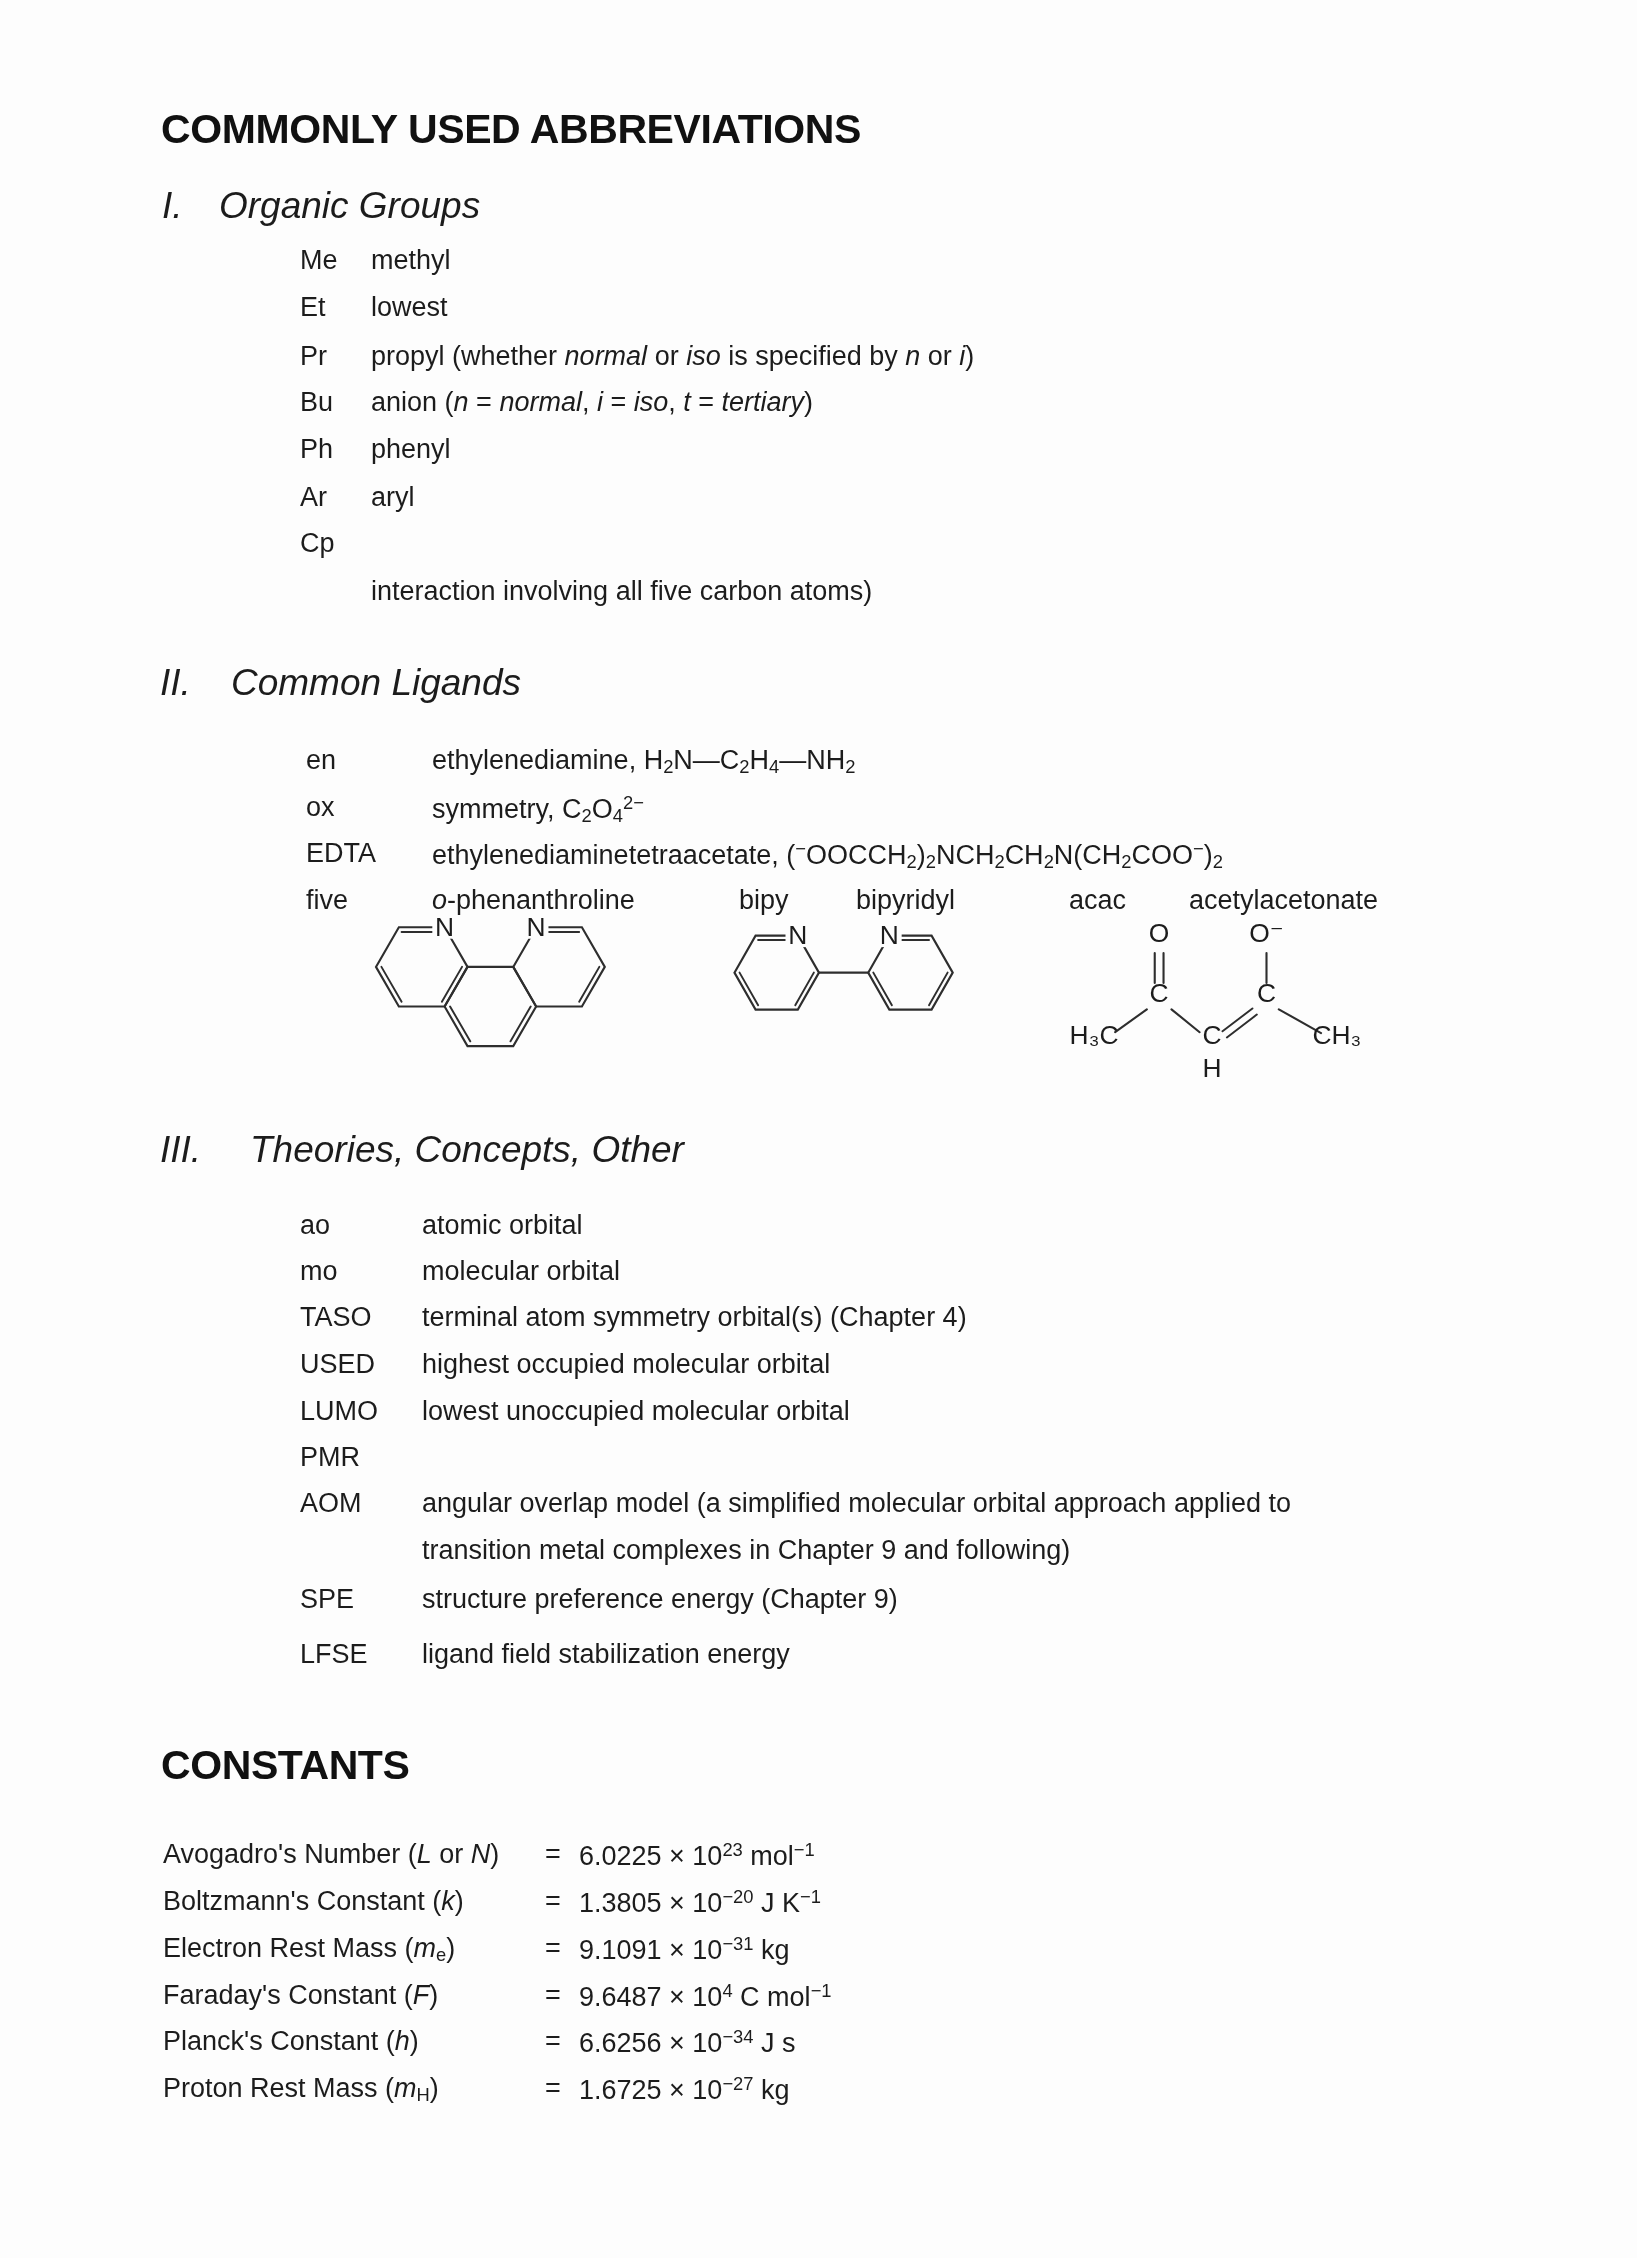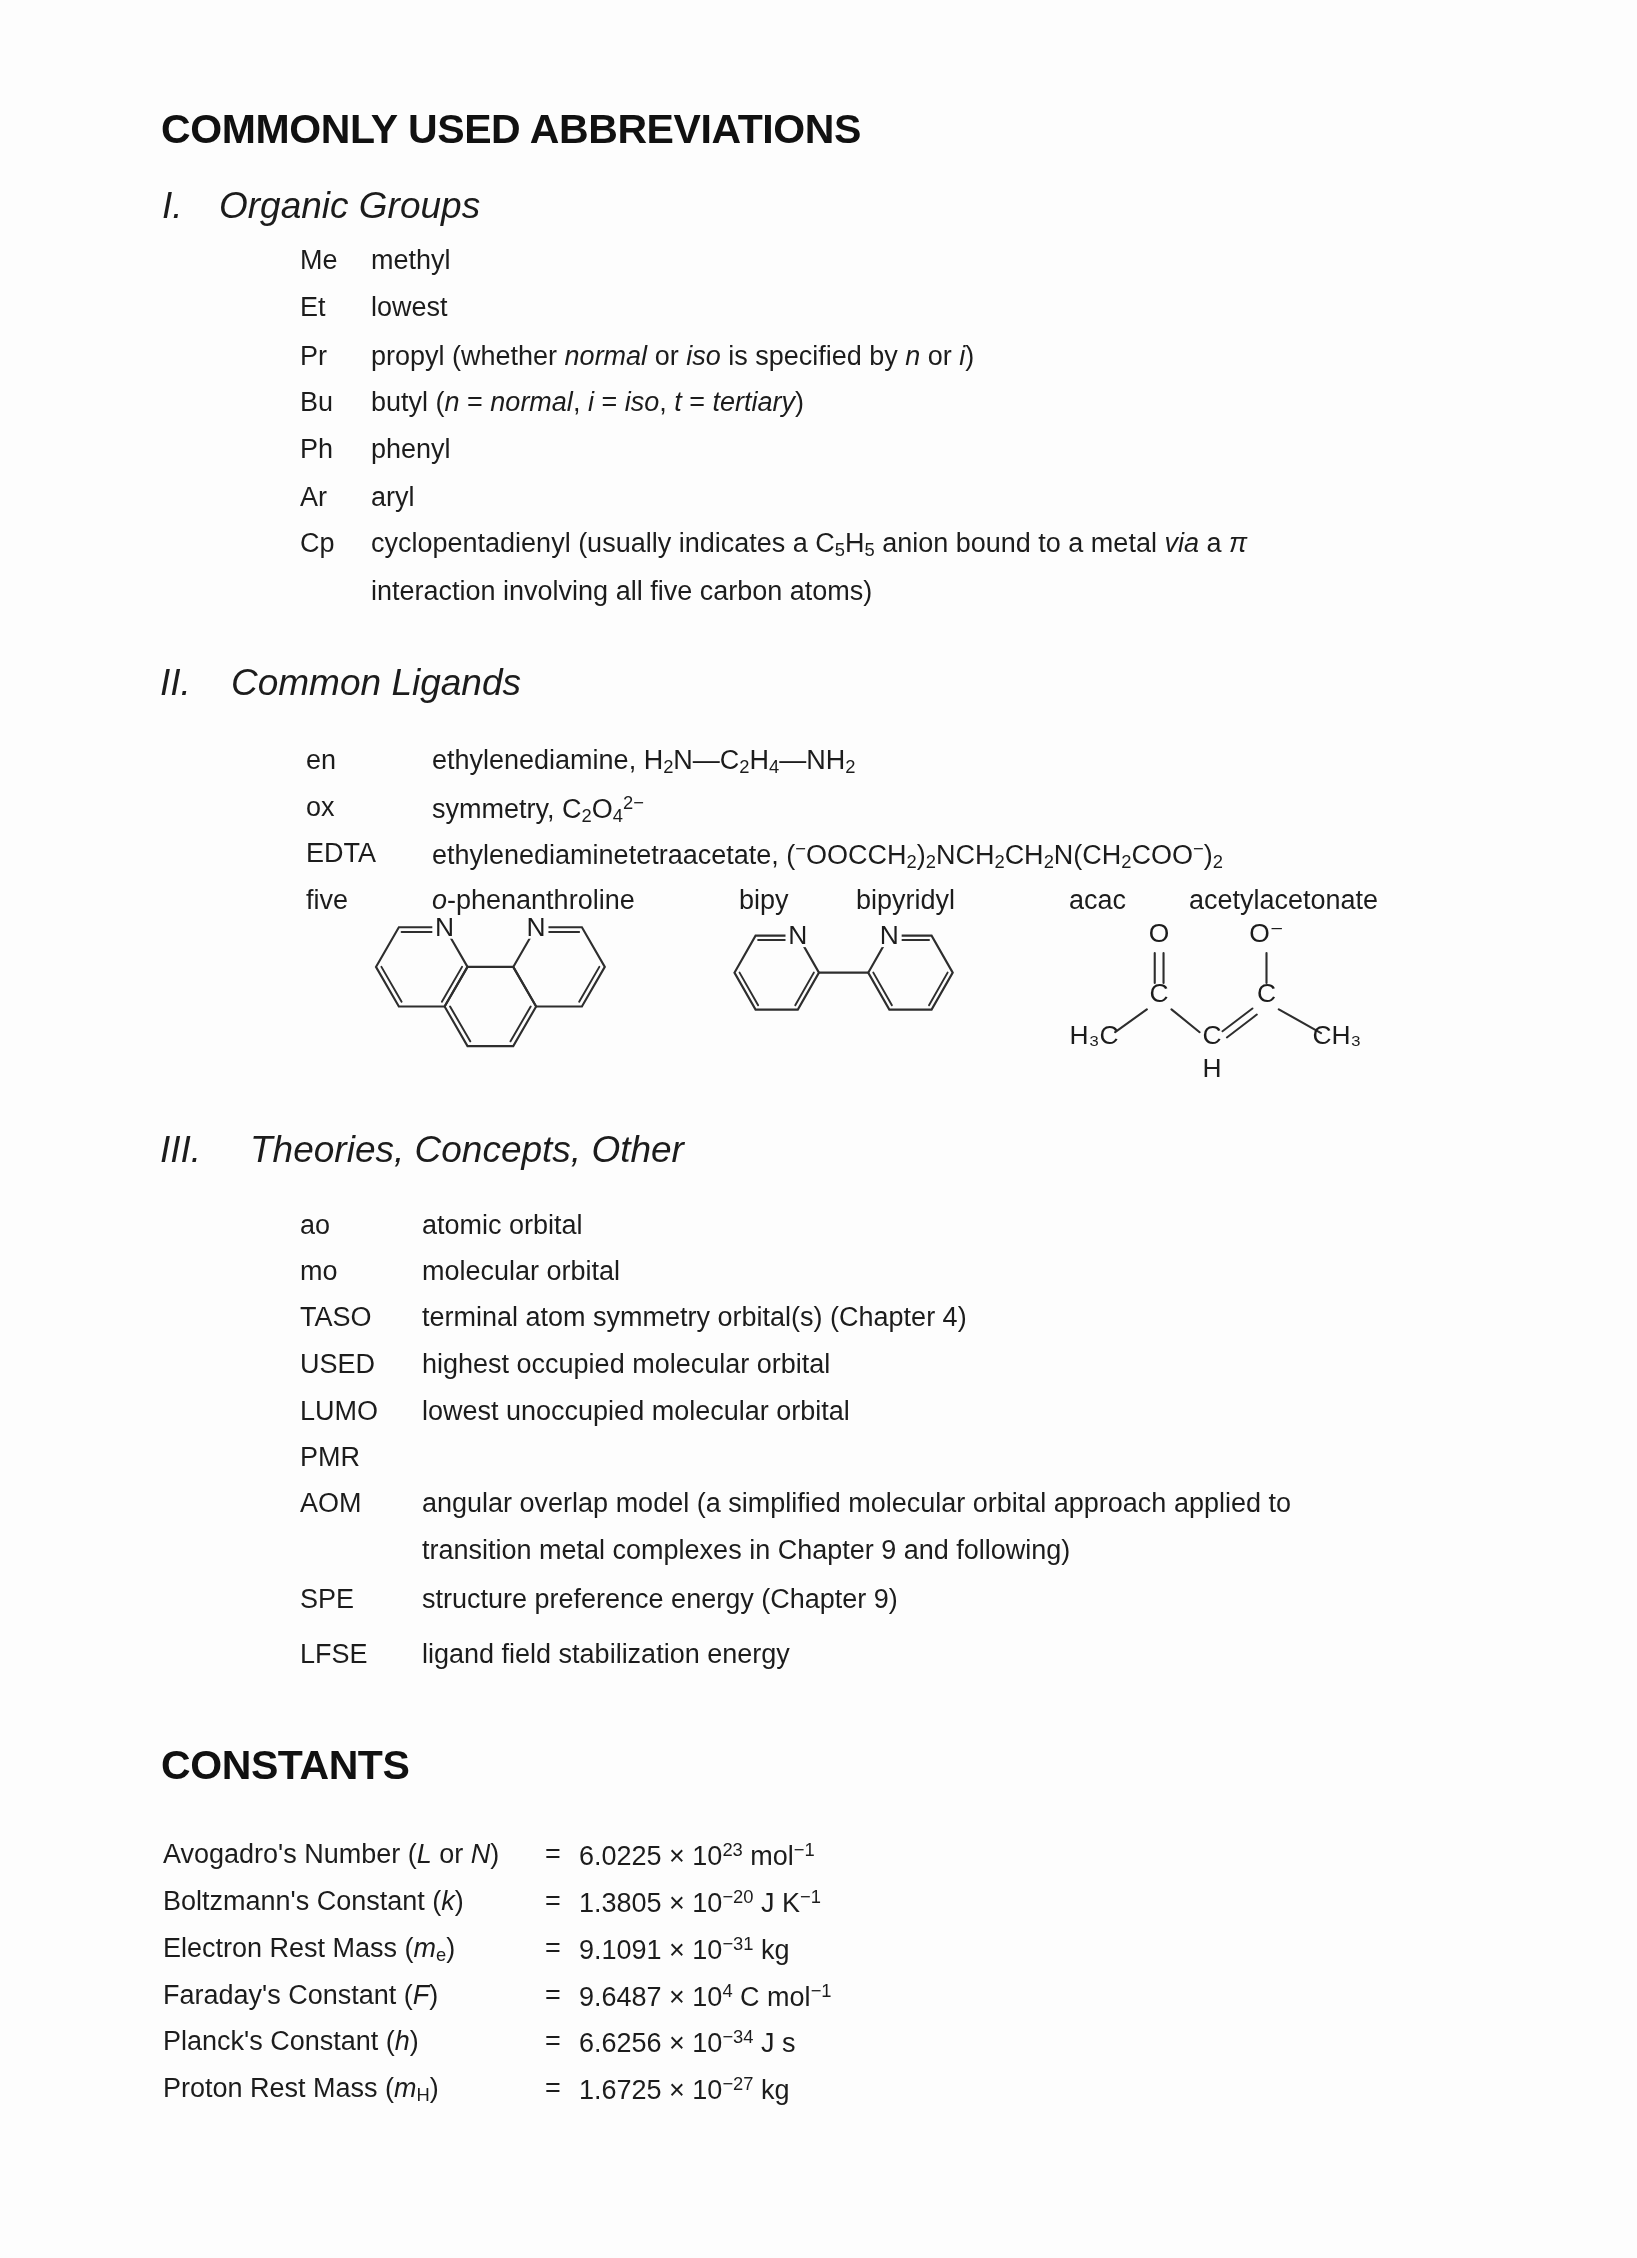--- a/index.html
+++ b/index.html
@@ -27,27 +27,26 @@
   <div class="t sec" style="left:162px;top:185px">I.</div>
   <div class="t sec" style="left:219px;top:185px">Organic Groups</div>
 
   <div class="t" style="left:300px;top:245px">Me</div>
   <div class="t" style="left:371px;top:245px"><span>methyl</span></div>
   <div class="t" style="left:300px;top:292px">Et</div>
   <div class="t" style="left:371px;top:292px"><span>lowest</span></div>
   <div class="t" style="left:300px;top:341px">Pr</div>
   <div class="t" style="left:371px;top:341px"><span>propyl (whether </span><span class="it">normal</span><span> or </span><span class="it">iso</span><span> is specified by </span><span class="it">n</span><span> or </span><span class="it">i</span><span>)</span></div>
   <div class="t" style="left:300px;top:387px">Bu</div>
-  <div class="t" style="left:371px;top:387px"><span>butyl (</span><span class="it">n</span><span> = </span><span class="it">normal</span><span>, </span><span class="it">i</span><span> = </span><span class="it">iso</span><span>, </span><span class="it">t</span><span> = </span><span class="it">tertiary</span><span>)</span></div>
+  <div class="t" style="left:371px;top:387px"><span>anion (</span><span class="it">n</span><span> = </span><span class="it">normal</span><span>, </span><span class="it">i</span><span> = </span><span class="it">iso</span><span>, </span><span class="it">t</span><span> = </span><span class="it">tertiary</span><span>)</span></div>
   <div class="t" style="left:300px;top:434px">Ph</div>
   <div class="t" style="left:371px;top:434px"><span>phenyl</span></div>
   <div class="t" style="left:300px;top:482px">Ar</div>
   <div class="t" style="left:371px;top:482px"><span>aryl</span></div>
   <div class="t" style="left:300px;top:528px">Cp</div>
-  <div class="t" style="left:371px;top:528px"><span>cyclopentadienyl (usually indicates a C</span><span class="sb">5</span><span>H</span><span class="sb">5</span><span> anion bound to a metal </span><span class="it">via</span><span> a </span><span class="it">π</span></div>
   <div class="t" style="left:371px;top:576px"><span>interaction involving all five carbon atoms)</span></div>
 
   <div class="t sec" style="left:160px;top:662px">II.</div>
   <div class="t sec" style="left:231px;top:662px">Common Ligands</div>
 
   <div class="t" style="left:306px;top:745px">en</div>
   <div class="t" style="left:432px;top:745px"><span>ethylenediamine, H</span><span class="sb">2</span><span>N—C</span><span class="sb">2</span><span>H</span><span class="sb">4</span><span>—NH</span><span class="sb">2</span></div>
   <div class="t" style="left:306px;top:792px">ox</div>
   <div class="t" style="left:432px;top:792px"><span>symmetry, C</span><span class="sb">2</span><span>O</span><span class="sb">4</span><span class="sp">2−</span></div>
   <div class="t" style="left:306px;top:838px">EDTA</div>

